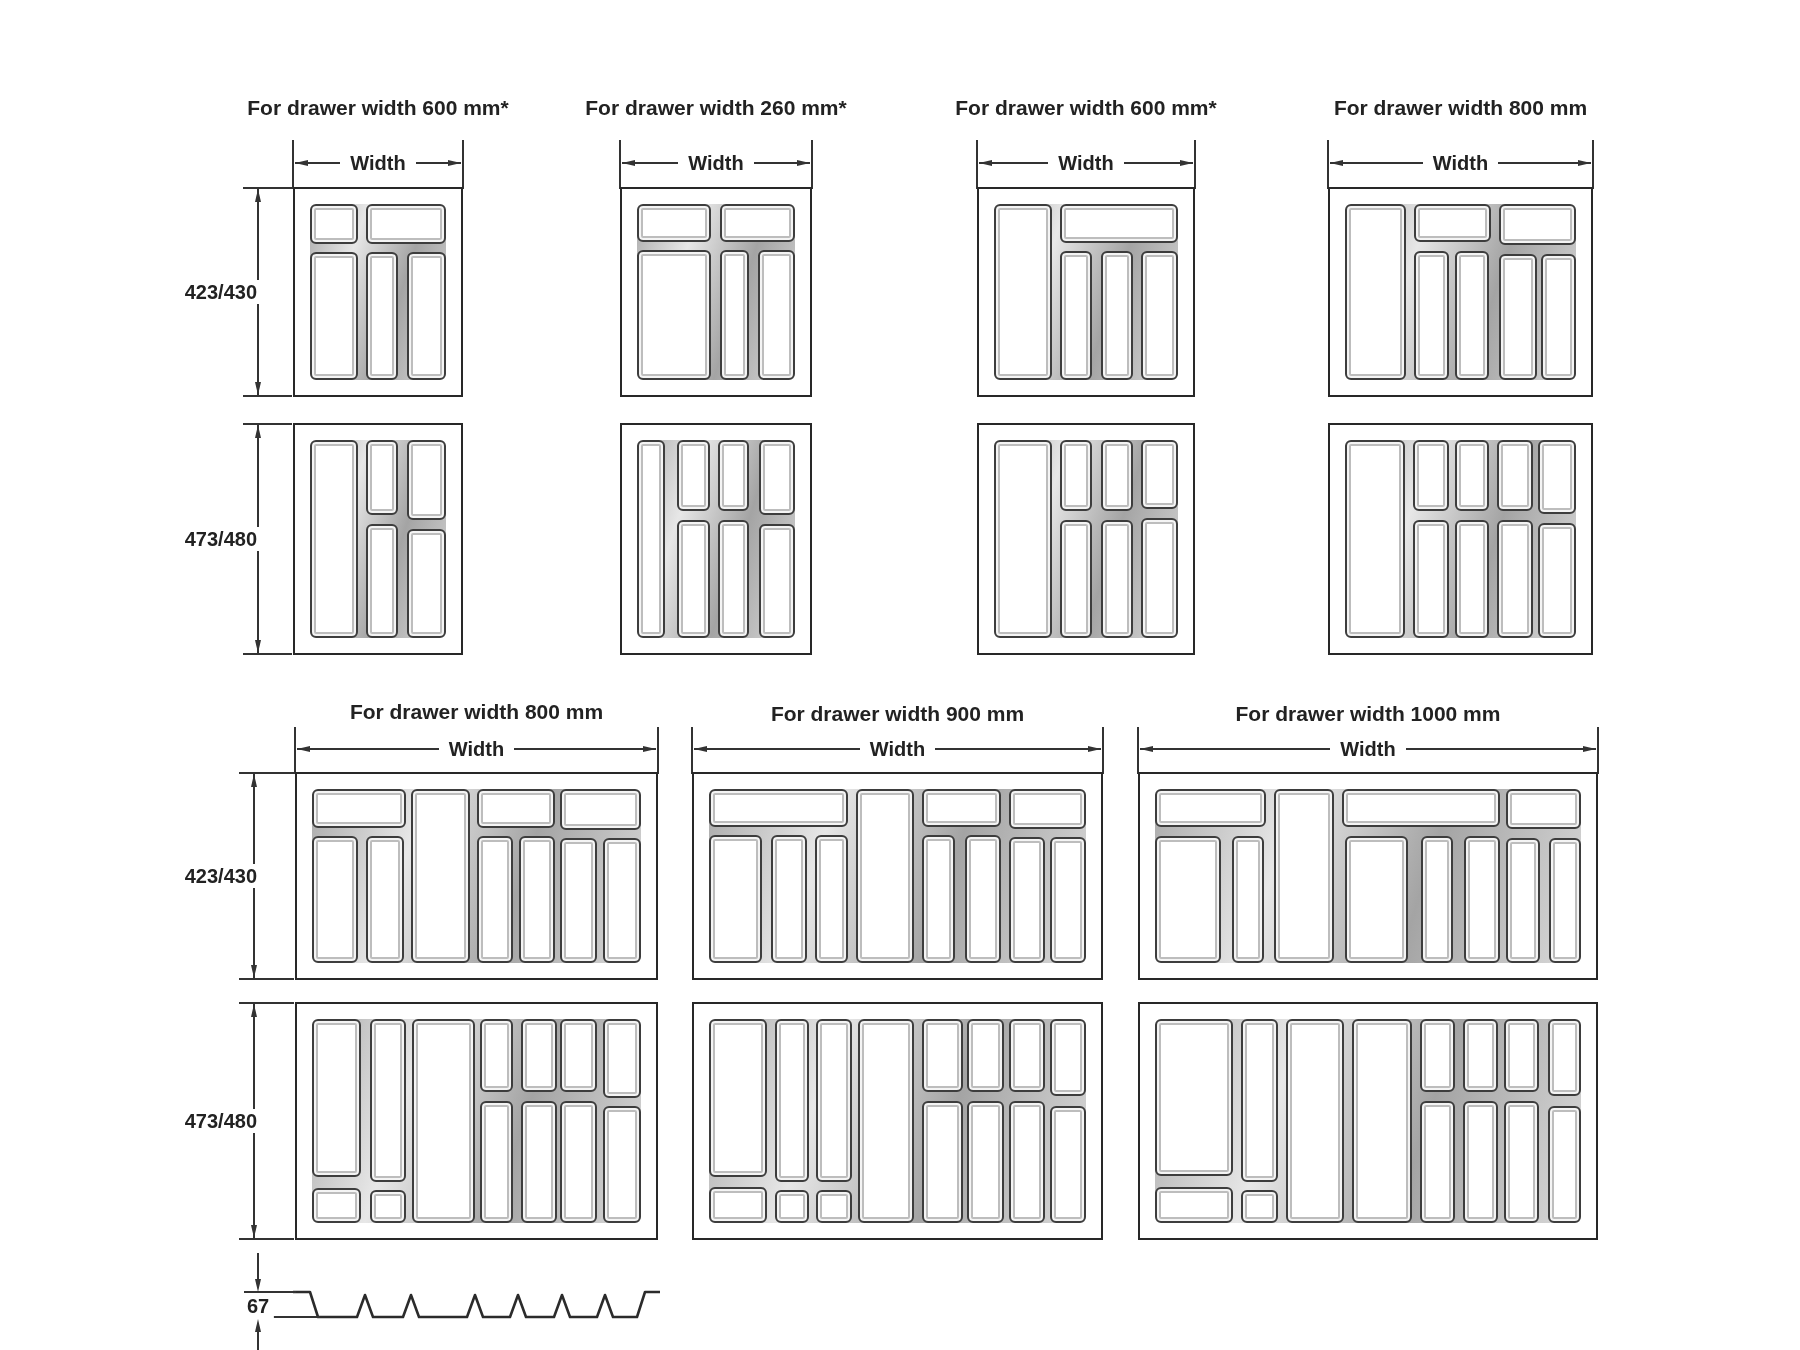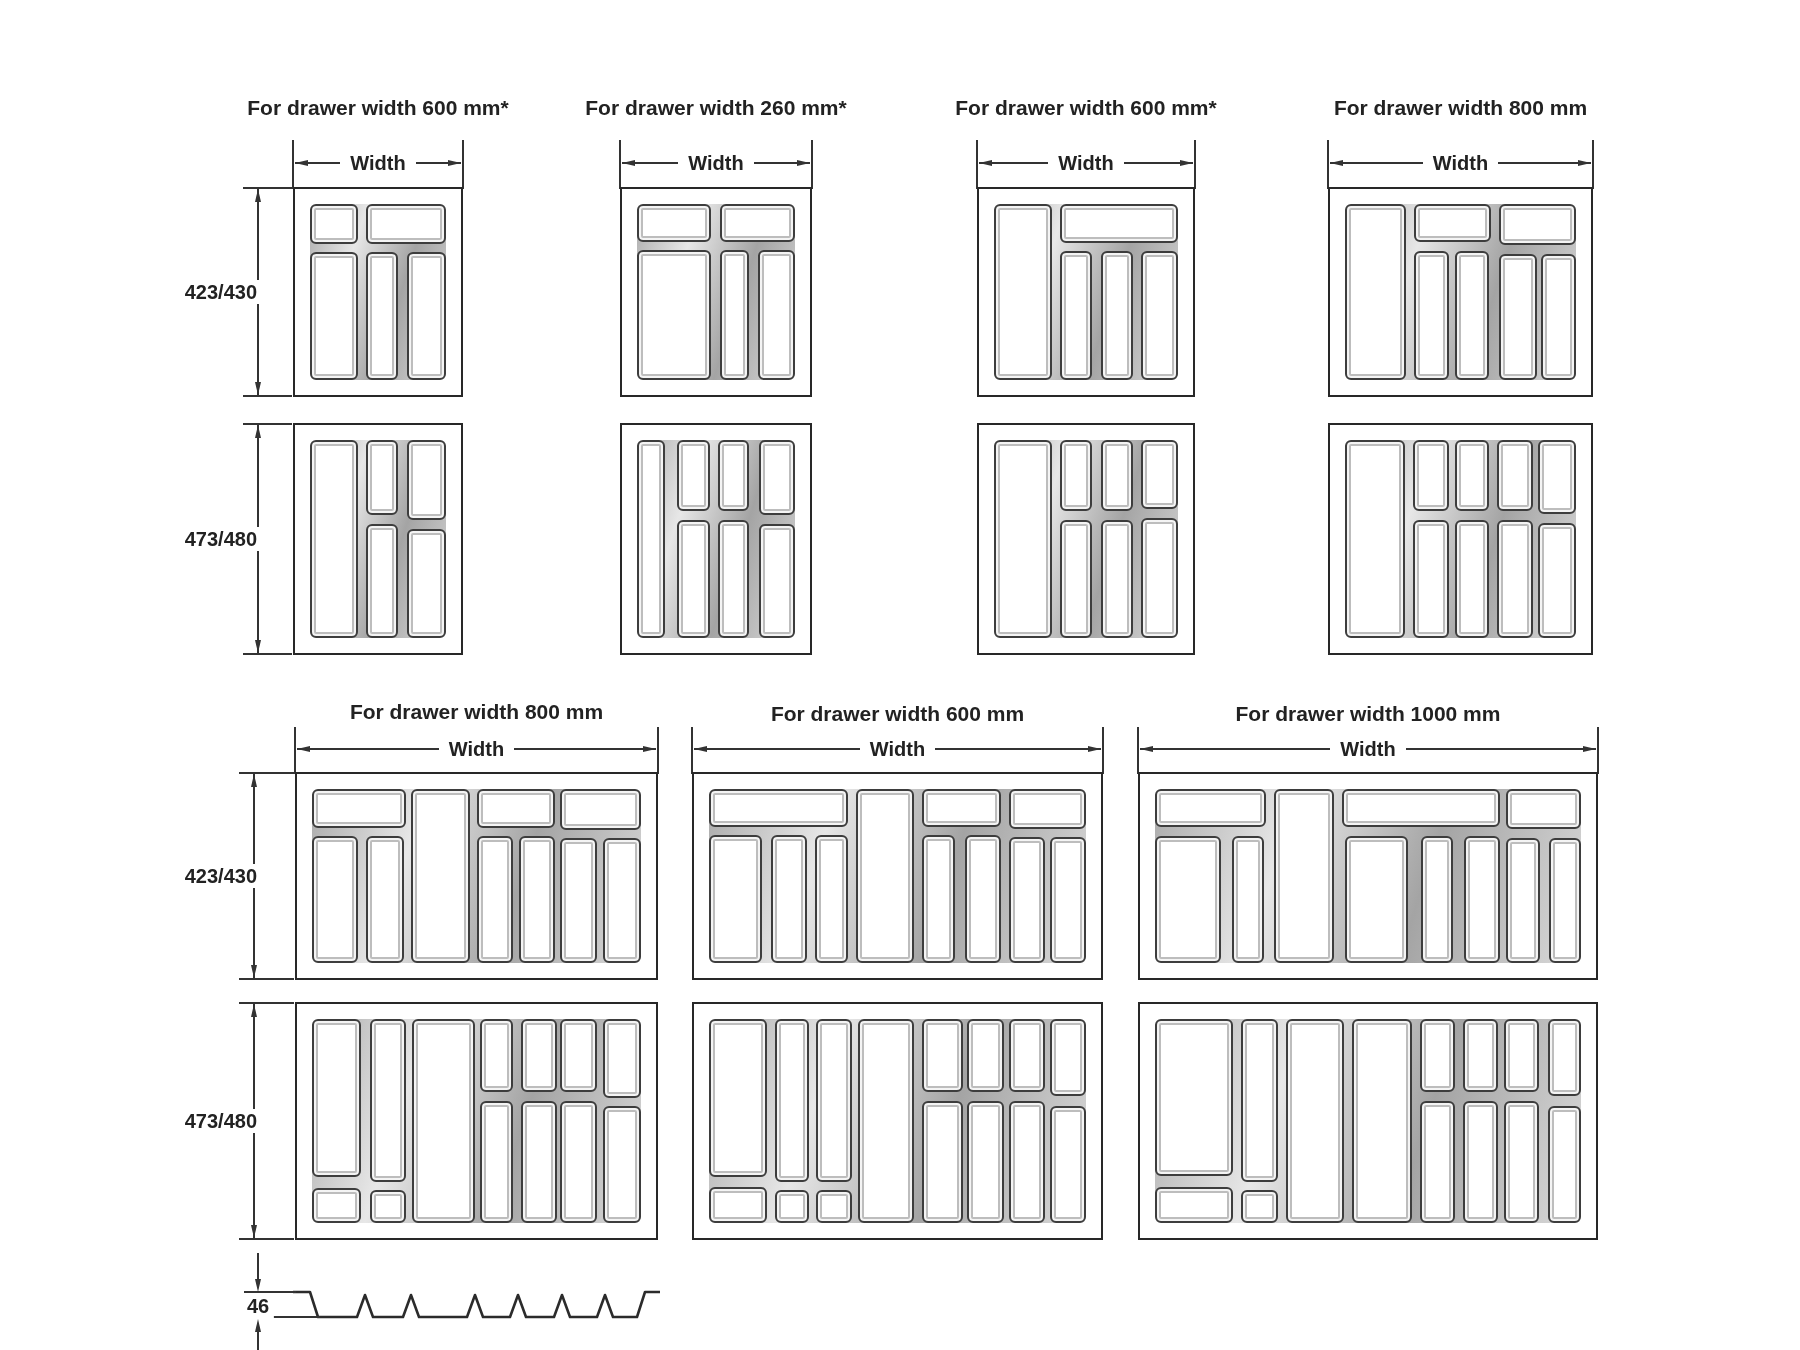--- a/index.html
+++ b/index.html
@@ -177,21 +177,21 @@
         <div class="comp" style="left: 51%; top: 0%; width: 10%; height: 36%;"></div>
         <div class="comp" style="left: 51%; top: 40%; width: 10%; height: 60%;"></div>
         <div class="comp" style="left: 63.5%; top: 0%; width: 11%; height: 36%;"></div>
         <div class="comp" style="left: 63.5%; top: 40%; width: 11%; height: 60%;"></div>
         <div class="comp" style="left: 75.5%; top: 0%; width: 11%; height: 36%;"></div>
         <div class="comp" style="left: 75.5%; top: 40%; width: 11%; height: 60%;"></div>
         <div class="comp" style="left: 88.5%; top: 0%; width: 11.5%; height: 38.5%;"></div>
         <div class="comp" style="left: 88.5%; top: 42.5%; width: 11.5%; height: 57.5%;"></div>
       </div>
     </div>
-    <div class="t title" style="left: 897.5px; top: 701px; transform: translateX(-50%);">For drawer width 600 mm</div>
+    <div class="t title" style="left: 897.5px; top: 701px; transform: translateX(-50%);">For drawer width 900 mm</div>
     <div class="line" style="left: 691px; top: 727px; width: 2px; height: 47px;"></div>
     <div class="line" style="left: 1102px; top: 727px; width: 2px; height: 47px;"></div>
     <div class="line" style="left: 694px; top: 748px; width: 407px; height: 2px;"></div>
     <div class="arr" style="left: 694px; top: 745.5px; border-top: 3.5px solid transparent; border-bottom: 3.5px solid transparent; border-right: 13px solid rgb(51, 51, 51);"></div>
     <div class="arr" style="left: 1088px; top: 745.5px; border-top: 3.5px solid transparent; border-bottom: 3.5px solid transparent; border-left: 13px solid rgb(51, 51, 51);"></div>
     <div class="widthwrap" style="left: 692px; top: 738px; width: 411px;">
       <span class="widthlabel">Width</span>
     </div>
     <div class="drawer" style="left: 692px; top: 772px; width: 411px; height: 208px;">
       <div class="cluster">
@@ -292,14 +292,14 @@
     <div class="arr" style="left: 250.5px; top: 1225px; border-left: 3.5px solid transparent; border-right: 3.5px solid transparent; border-top: 13px solid rgb(51, 51, 51);"></div>
     <div class="line" style="left: 239px; top: 1002px; width: 55px; height: 2px;"></div>
     <div class="line" style="left: 239px; top: 1238px; width: 55px; height: 2px;"></div>
     <div class="t dimlabel" style="left: 262px; top: 1121px; transform: translate(-100%, -50%);">473/480</div>
     <div class="line" style="left: 244px; top: 1291px; width: 52px; height: 2px;"></div>
     <div class="line" style="left: 244px; top: 1316px; width: 76px; height: 2px;"></div>
     <div class="line" style="left: 257px; top: 1253px; width: 2px; height: 28px;"></div>
     <div class="arr" style="left: 254.5px; top: 1279px; border-left: 3.5px solid transparent; border-right: 3.5px solid transparent; border-top: 13px solid rgb(51, 51, 51);"></div>
     <div class="line" style="left: 257px; top: 1331px; width: 2px; height: 19px;"></div>
     <div class="arr" style="left: 254.5px; top: 1319px; border-left: 3.5px solid transparent; border-right: 3.5px solid transparent; border-bottom: 13px solid rgb(51, 51, 51);"></div>
-    <div class="t dimlabel" style="left: 258px; top: 1294px; transform: translateX(-50%);">46</div>
+    <div class="t dimlabel" style="left: 258px; top: 1294px; transform: translateX(-50%);">67</div>
   </div>
 
 </body></html>

